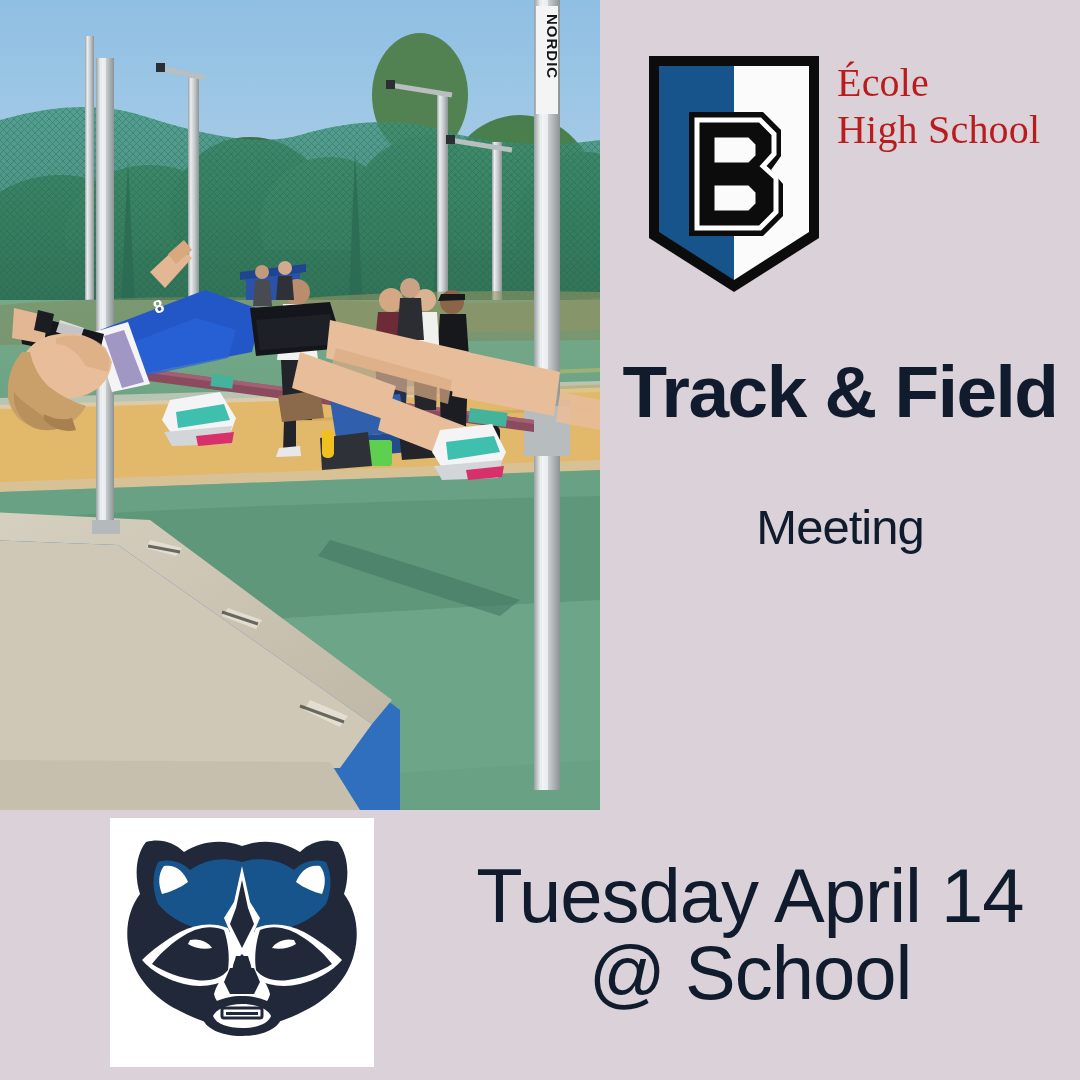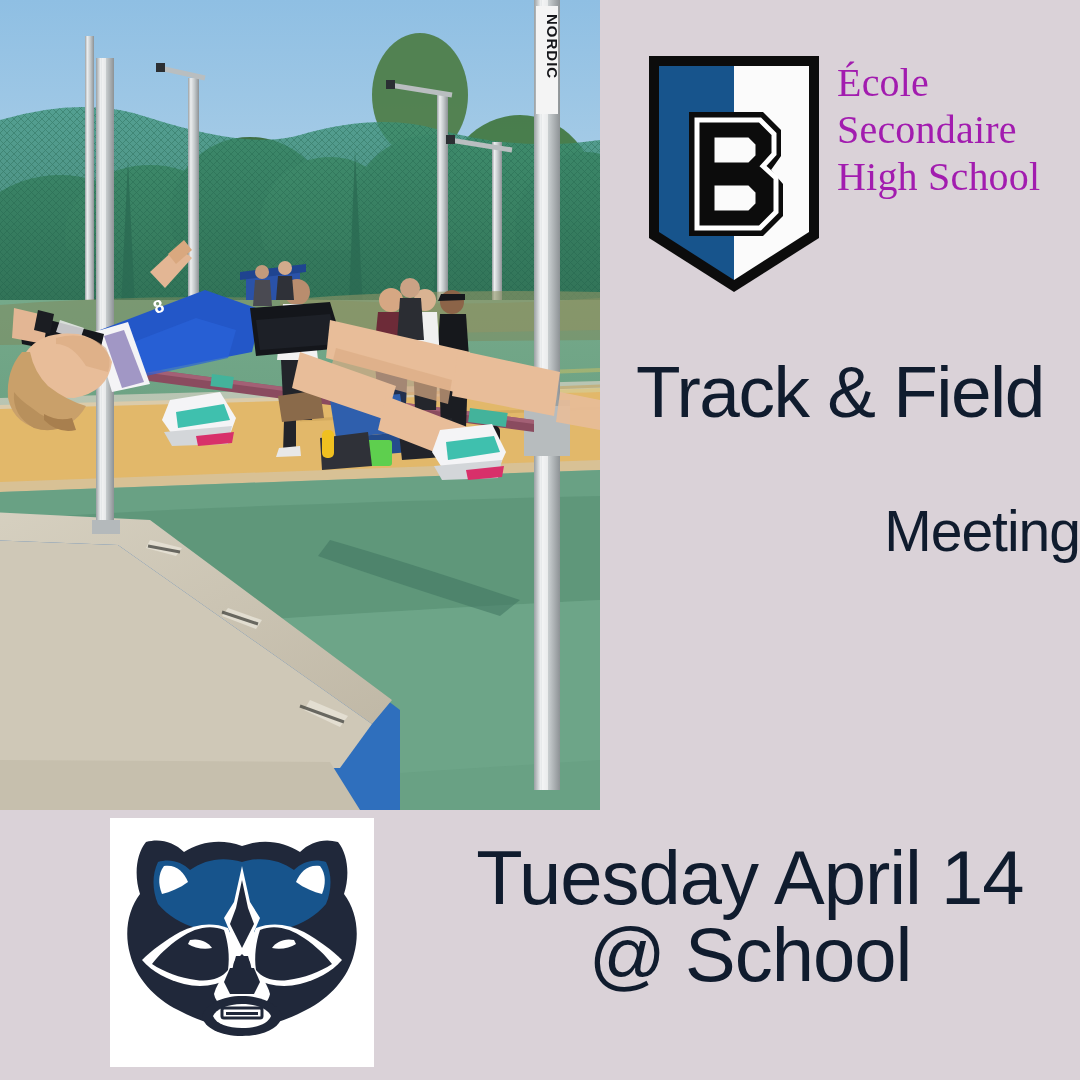--- a/index.html
+++ b/index.html
@@ -44,50 +44,49 @@
     height: 244px;
     flex: 0 0 auto;
   }
   .shield-wrap svg { display: block; width: 100%; height: 100%; }
   .wordmark {
     margin-left: 14px;
     padding-top: 8px;
     font-family: "Liberation Serif", "DejaVu Serif", serif;
     font-size: 40px;
     line-height: 1.17;
-    color: #a21caf;
+    color: #b91c1c;
     letter-spacing: 0.2px;
     white-space: nowrap;
   }
   .wordmark div { display: block; }
 
   
   .headline {
     position: absolute;
     left: 600px;
     top: 355px;
     width: 480px;
     text-align: center;
     color: #101c2e;
   }
   .headline .line1 {
     font-size: 73px;
     line-height: 1;
-    font-weight: 400;
+    font-weight: 700;
     letter-spacing: -1.5px;
     white-space: nowrap;
   }
   .headline .line2 {
-    font-size: 57px;
+    font-size: 49px;
     line-height: 1;
     font-weight: 400;
     letter-spacing: -1px;
     margin-top: 75px;
     white-space: nowrap;
-    text-align: right;
   }
 
   
   .mascot-tile {
     position: absolute;
     left: 110px;
     top: 818px;
     width: 264px;
     height: 249px;
     background: #ffffff;
@@ -99,21 +98,21 @@
     left: 14px;
     top: 18px;
     width: 236px;
     height: 214px;
   }
 
   
   .details {
     position: absolute;
     left: 420px;
-    top: 842px;
+    top: 860px;
     width: 660px;
     text-align: center;
     color: #101c2e;
     line-height: 0.96;
   }
   .details .dline {
     font-size: 76px;
     font-weight: 400;
     letter-spacing: -1px;
     white-space: nowrap;
@@ -365,21 +364,20 @@
           <path d="M52 68 L115 68 L129 82 L129 102 L118 114 L131 126 L131 160 L115 176 L52 176 Z" fill="none" stroke="#ffffff" stroke-width="5"></path>
           <path d="M68 84 L104 84 L112 92 L112 104 L104 112 L68 112 Z" fill="#fbfbfb"></path>
           <path d="M68 132 L104 132 L112 140 L112 152 L104 160 L68 160 Z" fill="#fbfbfb"></path>
           <path d="M68 84 L104 84 L112 92 L112 104 L104 112 L68 112 Z" fill="none" stroke="#0c0c0c" stroke-width="3"></path>
           <path d="M68 132 L104 132 L112 140 L112 152 L104 160 L68 160 Z" fill="none" stroke="#0c0c0c" stroke-width="3"></path>
         </g>
       </svg>
     </div>
     <div class="wordmark">
       <div>École</div>
-      <div>Secondaire</div>
       <div>High School</div>
     </div>
   </div>
 
   <div class="headline">
     <div class="line1">Track &amp; Field</div>
     <div class="line2">Meeting</div>
   </div>
 
   <div class="mascot-tile">

